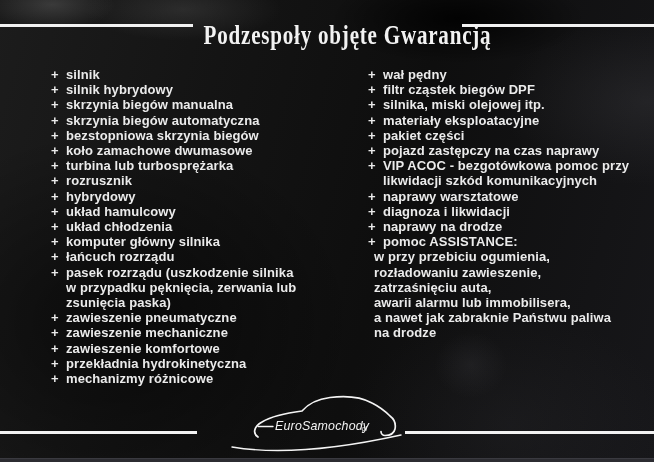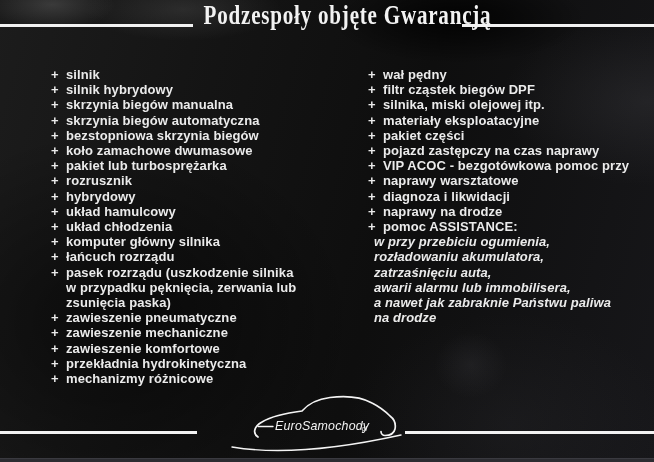--- a/index.html
+++ b/index.html
@@ -19,36 +19,36 @@
       radial-gradient(230px 160px at 78% 92%, rgba(55,55,60,.20), transparent 70%),
       radial-gradient(320px 260px at 18% 70%, rgba(0,0,0,.55), transparent 75%),
       linear-gradient(105deg,#1c1c1c 0%,#141414 30%,#0e0e0e 58%,#17171a 100%);
   }
   .bottom-strip{position:absolute;left:0;bottom:0;width:654px;height:3px;background:#2c2c31;border-top:1px solid #3a3a40;}
   .rule{position:absolute;height:3px;background:#f2f2f2;}
   .rule-top-left{left:0;top:24px;width:193px;}
   .rule-top-right{left:462px;top:24px;width:192px;}
   .rule-bottom-left{left:0;top:431px;width:197px;}
   .rule-bottom-right{left:405px;top:431px;width:249px;}
-  .title-wrap{position:absolute;left:0;right:0;top:0;display:flex;justify-content:center;padding-left:40px;}
+  .title-wrap{position:absolute;left:0;right:0;top:20px;display:flex;justify-content:center;padding-left:40px;}
   .title{
     margin:0;font-family:"Liberation Serif",serif;font-weight:bold;
     font-size:27px;color:#f2f2f2;letter-spacing:1px;white-space:nowrap;
     transform:scaleX(.78);
   }
   .col{
     position:absolute;top:67px;width:286px;color:#ebebeb;
     font-size:13px;font-weight:bold;line-height:15.2px;letter-spacing:.1px;
   }
   .col-left{left:51px;}
   .col-right{left:368px;}
   .item{position:relative;padding-left:15px;white-space:nowrap;}
   .item .marker{position:absolute;left:0;top:0;}
   .item .line{white-space:nowrap;}
-  .item.cont-small .line.cont{margin-left:-9px;font-style:italic;}
+  .item.cont-small .line.cont{margin-left:-9px;}
   .logo{position:absolute;left:212px;top:390px;width:200px;height:72px;font-style:italic;}
   .logo svg{display:block;width:200px;height:72px;}
   .logo .stroke{fill:none;stroke:#f4f4f4;stroke-width:1.7;stroke-linecap:round;stroke-linejoin:round;}
   .logo .thin{stroke-width:1.4;}
   .logo text{fill:#f2f2f2;font-family:"Liberation Sans",sans-serif;}
   .logo .brand{font-size:12.4px;letter-spacing:.2px;}
   .logo .tld{font-size:6.5px;}
 </style>
 </head>
 <body>
@@ -96,21 +96,21 @@
   </div>
       <div class="item">
     <span class="marker">+</span>
     <div class="itext">
           <div class="line">koło zamachowe dwumasowe</div>
         </div>
   </div>
       <div class="item">
     <span class="marker">+</span>
     <div class="itext">
-          <div class="line">pakiet lub turbosprężarka</div>
+          <div class="line">turbina lub turbosprężarka</div>
         </div>
   </div>
       <div class="item">
     <span class="marker">+</span>
     <div class="itext">
           <div class="line">rozrusznik</div>
         </div>
   </div>
       <div class="item">
     <span class="marker">+</span>
@@ -215,20 +215,21 @@
       <div class="item">
     <span class="marker">+</span>
     <div class="itext">
           <div class="line">pojazd zastępczy na czas naprawy</div>
         </div>
   </div>
       <div class="item">
     <span class="marker">+</span>
     <div class="itext">
           <div class="line">VIP ACOC - bezgotówkowa pomoc przy</div>
+          <div class="line cont">likwidacji szkód komunikacyjnych</div>
         </div>
   </div>
       <div class="item">
     <span class="marker">+</span>
     <div class="itext">
           <div class="line">naprawy warsztatowe</div>
         </div>
   </div>
       <div class="item">
     <span class="marker">+</span>
@@ -240,21 +241,21 @@
     <span class="marker">+</span>
     <div class="itext">
           <div class="line">naprawy na drodze</div>
         </div>
   </div>
       <div class="item cont-small">
     <span class="marker">+</span>
     <div class="itext">
           <div class="line">pomoc ASSISTANCE:</div>
           <div class="line cont">w przy przebiciu ogumienia,</div>
-          <div class="line cont">rozładowaniu akumulatora,</div>
+          <div class="line cont">rozładowaniu zawieszenie,</div>
           <div class="line cont">zatrzaśnięciu auta,</div>
           <div class="line cont">awarii alarmu lub immobilisera,</div>
           <div class="line cont">a nawet jak zabraknie Państwu paliwa</div>
           <div class="line cont">na drodze</div>
         </div>
   </div>
     </div>
 
   <div class="rule rule-bottom-left"></div>
   <div class="rule rule-bottom-right"></div>

